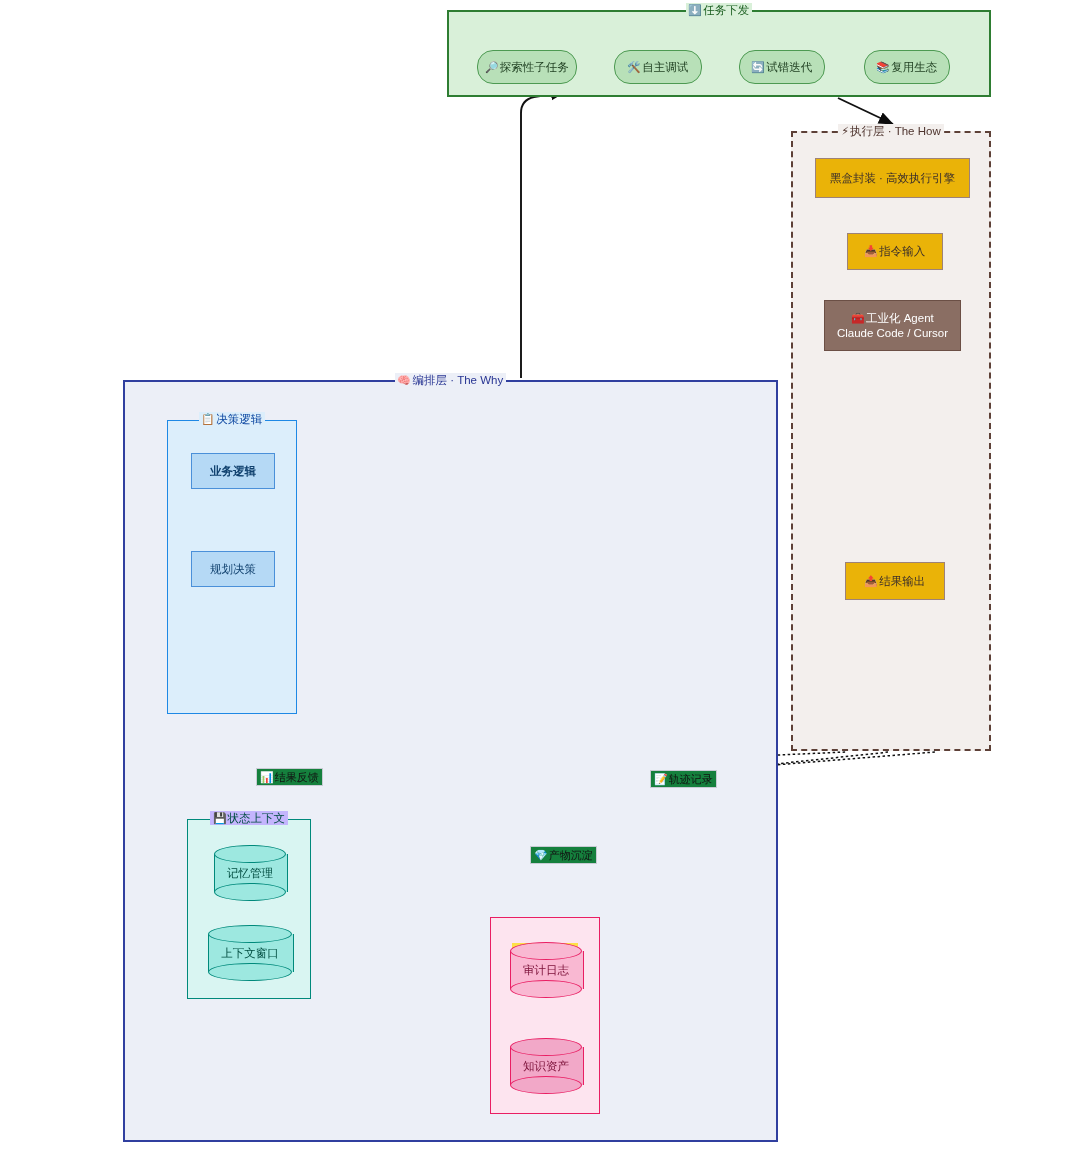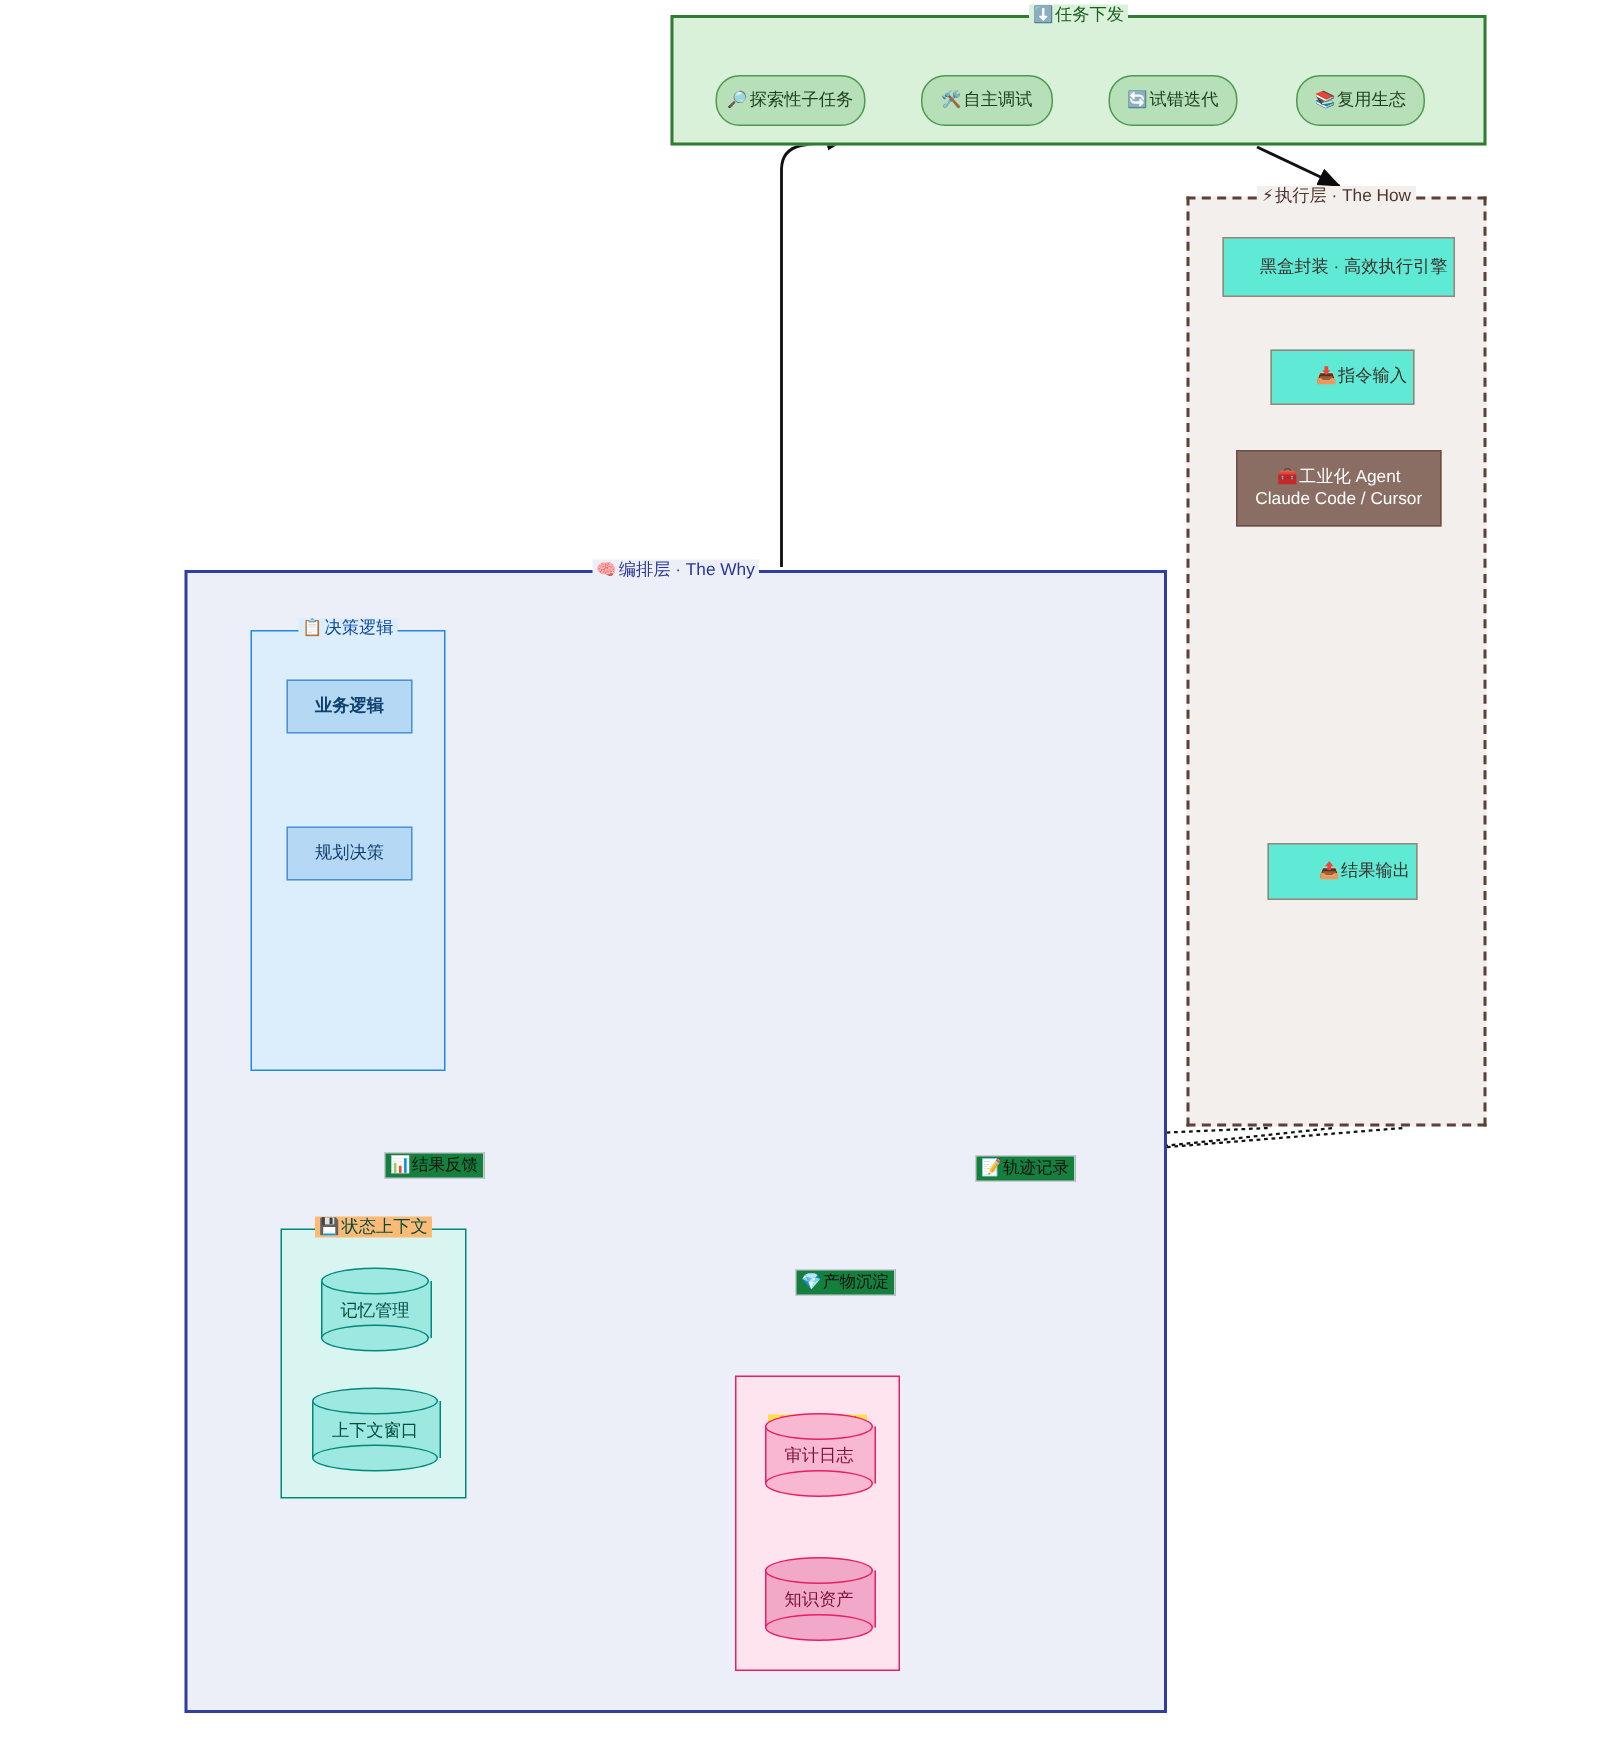--- a/index.html
+++ b/index.html
@@ -29,21 +29,21 @@
     align-items:center;justify-content:center;text-align:center;
     font-size:11.5px;line-height:15px;white-space:nowrap;
   }
   .node .inner{position:relative;z-index:2;padding:0 4px;}
 
   
   .n-green{
     border:1.4px solid #4d9a52;border-radius:16px;background:#b8e0b8;color:#1d3d1f;
   }
   
-  .n-exec{border:1.4px solid #9d8278;background:#5eead4;color:#3b2f2b;justify-content:flex-end;}
+  .n-exec{border:1.4px solid #9d8278;background:#eab308;color:#3b2f2b;}
   .n-agent{border:1.4px solid #6b4f45;background:#8a6e63;color:#ffffff;}
   
   .n-blue{border:1.4px solid #4a90d9;background:#b5d9f5;color:#10416e;}
   .n-purple{border:1.4px solid #6b6bbf;background:#ccccec;color:#2a2a6e;}
   
   .n-diamond{border:none;background:transparent;}
   .n-diamond .dia{
     position:absolute;left:50%;top:50%;width:74px;height:74px;
     margin:-37px 0 0 -37px;transform:rotate(45deg);
     background:#7ec2f0;border:1.4px solid #2f86d0;
@@ -191,21 +191,21 @@
       <div class="node n-blue hatch" style="left:23px;top:32px;width:84px;height:36px;font-weight:bold;">
         <span class="inner"><span>业务逻辑</span></span>
       </div>
       <div class="node n-blue hatch" style="left:23px;top:130px;width:84px;height:36px;">
         <span class="inner"><span>规划决策</span></span>
       </div>
     </div>
 
     <div class="cluster hatch" style="left:62px;top:437px;width:124px;height:180px;border:1.6px solid #00897b;background:#d9f5f2;">
       <div class="c-title" style="color:#004d40;">
-        <span class="lab" style="background:#fdba74;">
+        <span class="lab" style="background:#c4b5fd;">
           <span class="ico">💾</span><span>状态上下文</span>
         </span>
       </div>
       <div class="cyl" style="left:26px;top:25px;width:72px;height:56px;--cb:#00897b;--cf:#9de8e0;--ct:#004d40;">
         <span class="body"></span>
         <span class="bot"></span>
         <span class="top"></span>
         <span class="inner">
             <span>记忆管理</span>
           </span>

